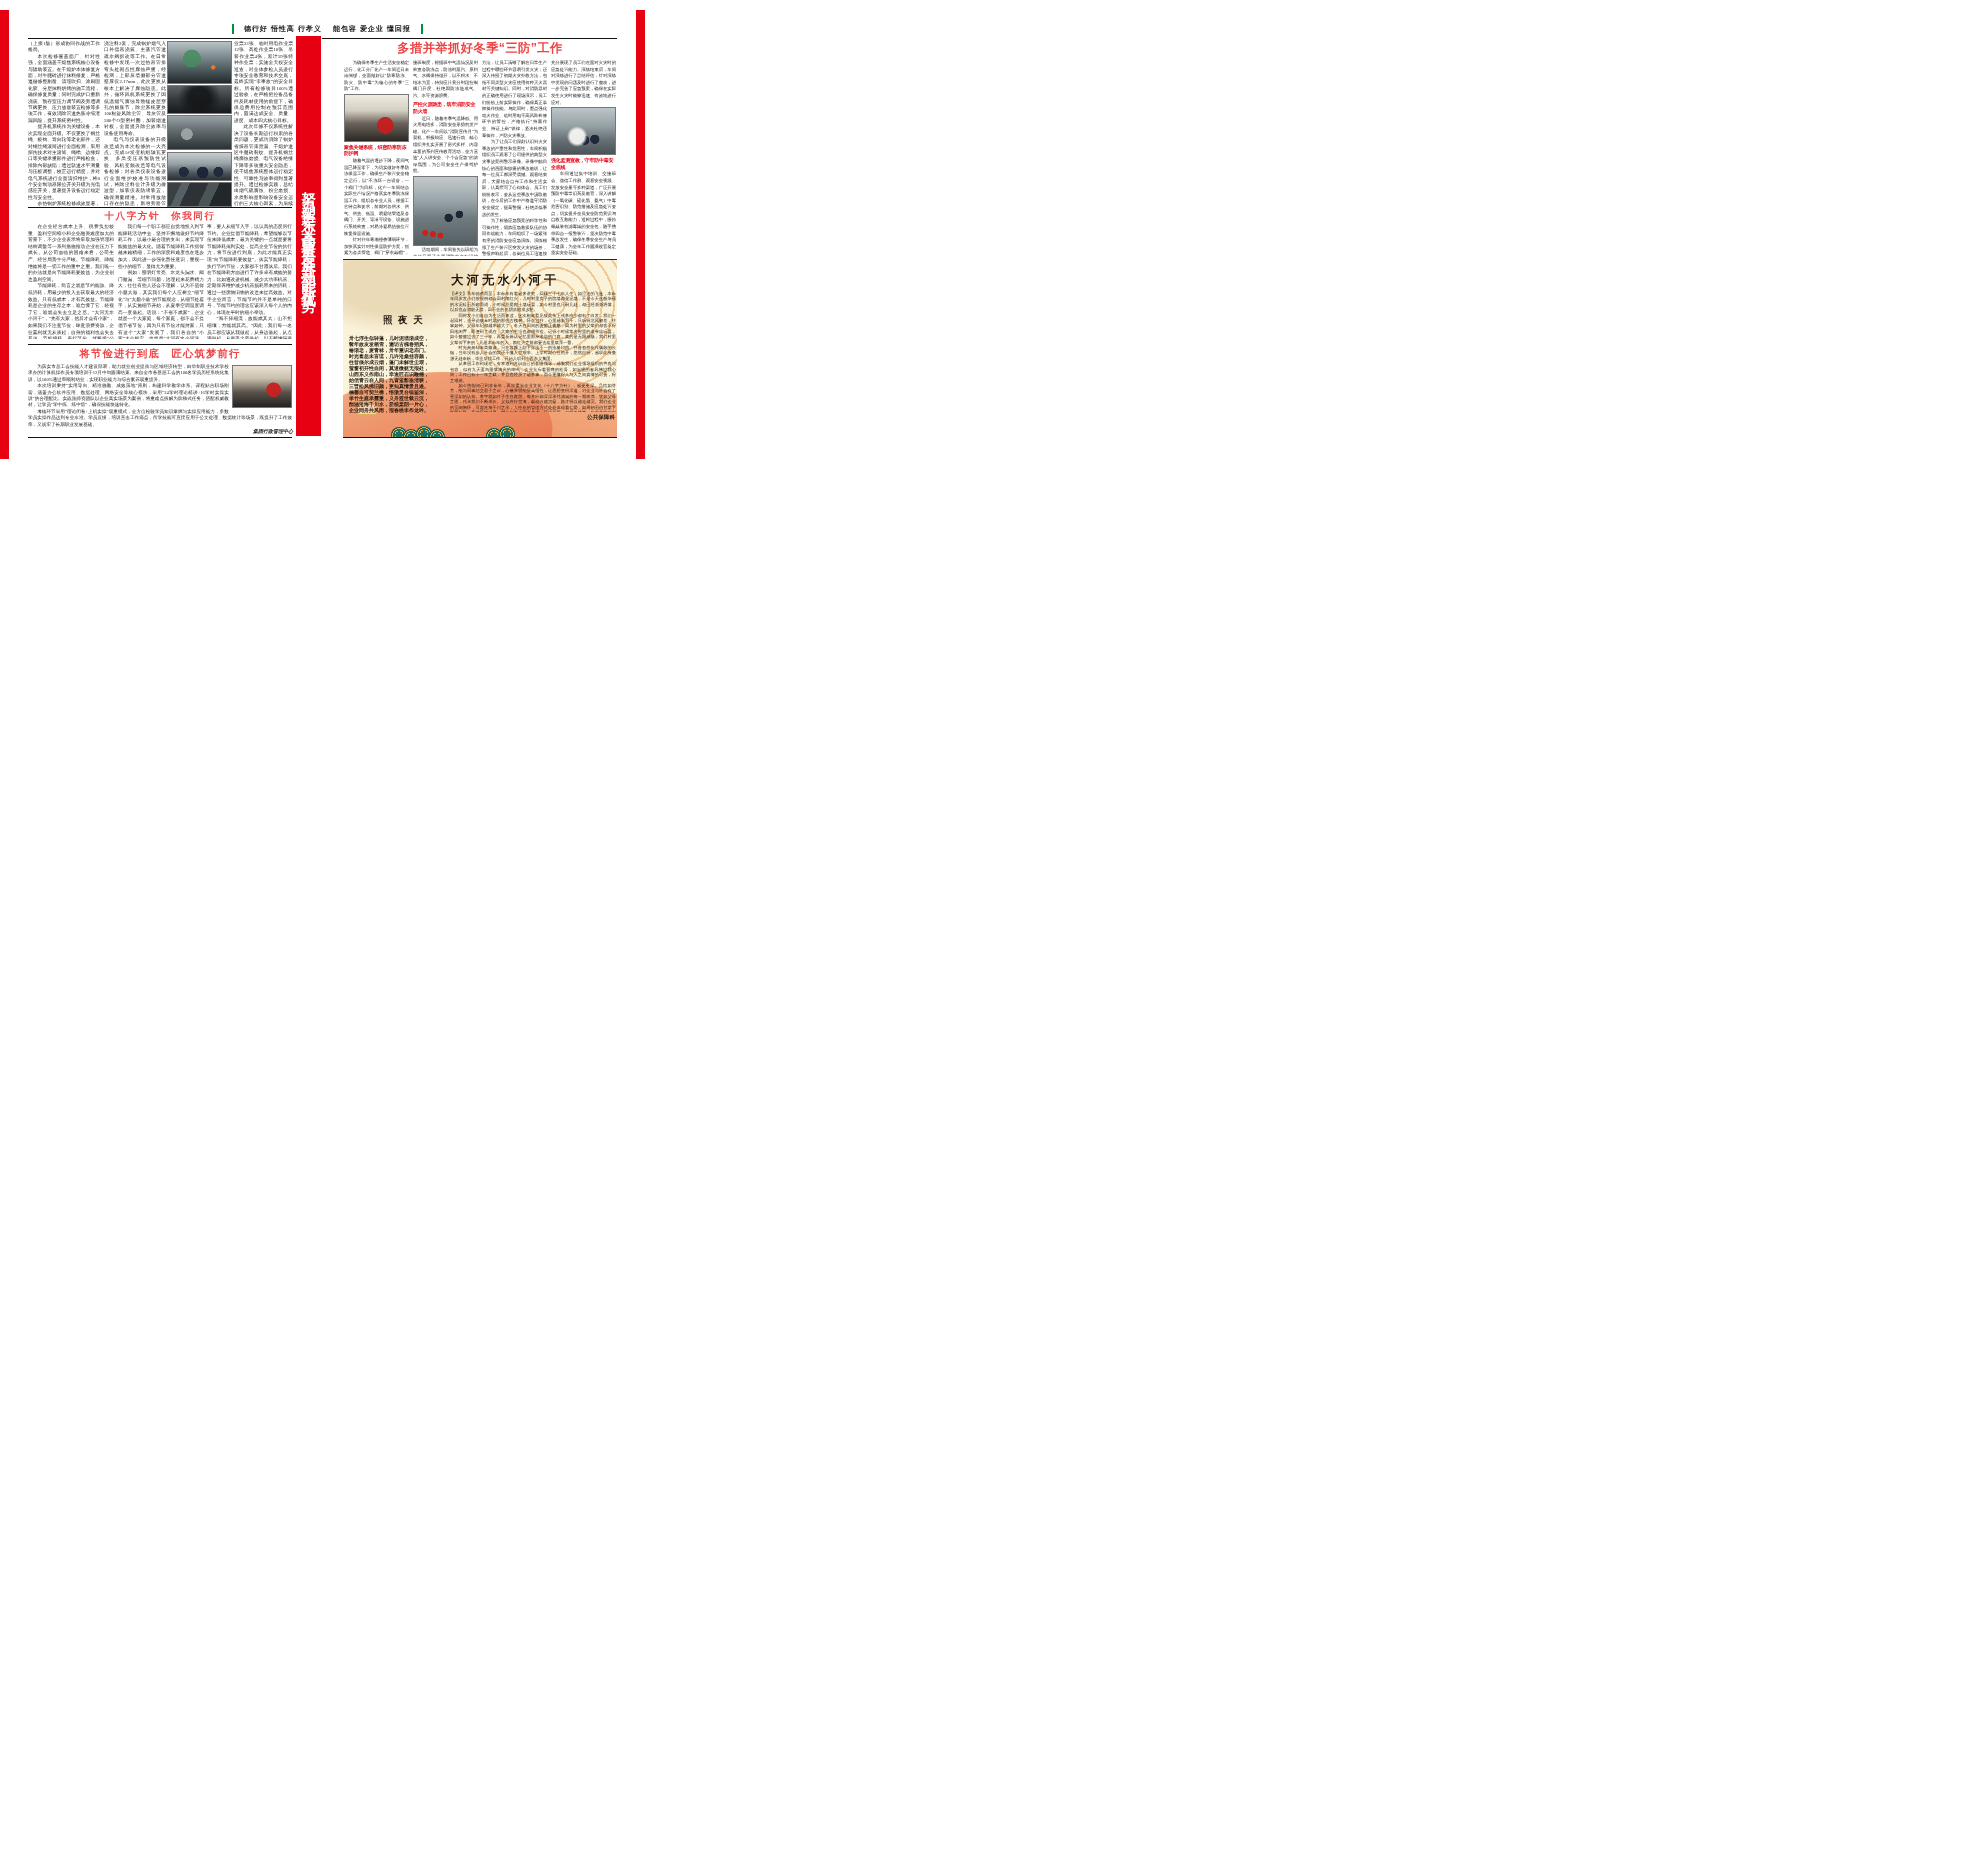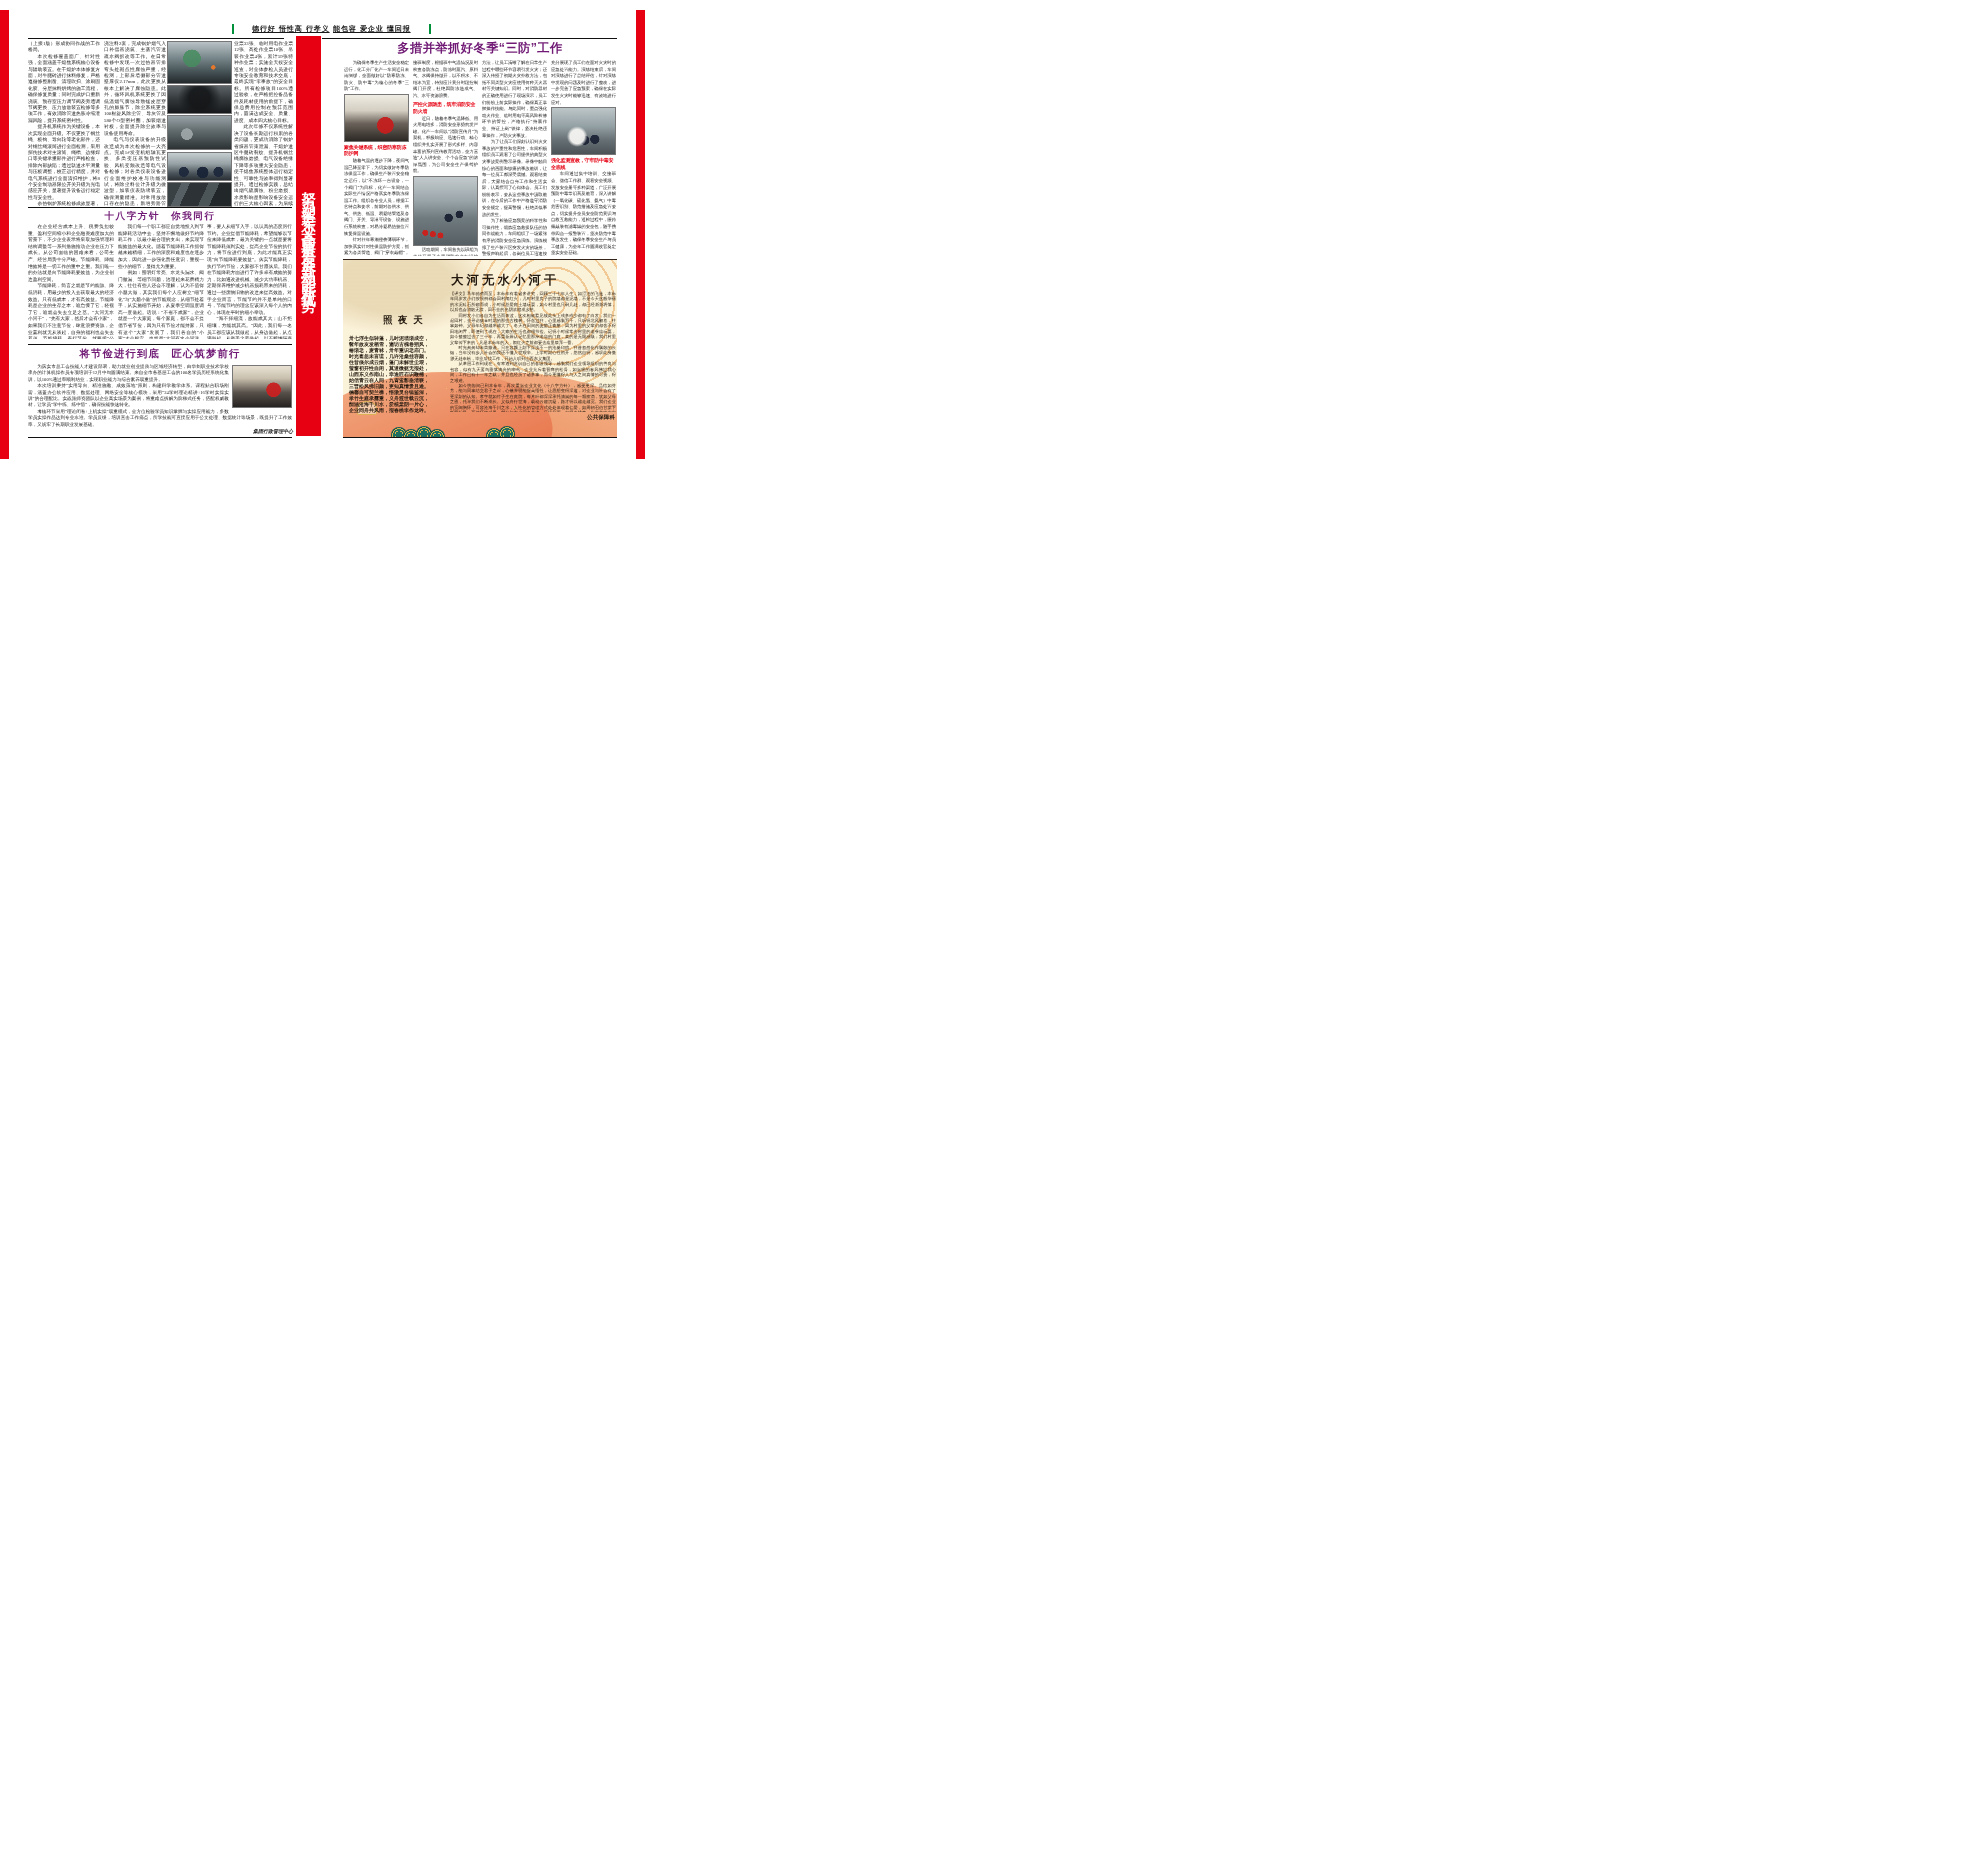--- a/index.html
+++ b/index.html
@@ -7,36 +7,36 @@
         font-family:"Liberation Serif","DejaVu Serif",serif;color:#1a1a1a;}
   
   .edge{position:absolute;top:10.3px;width:8.7px;height:449px;background:#e60012;}
   .edge-left{left:0;} .edge-right{right:0;}
   .banner{position:absolute;left:296px;top:36px;width:24.6px;height:400px;background:#e60012;
           display:flex;align-items:center;justify-content:center;}
   .banner-text{writing-mode:vertical-rl;text-orientation:upright;color:#fff;
           font-family:"DejaVu Serif","Liberation Serif",serif;font-weight:bold;
           font-size:14.7px;letter-spacing:6.7px;line-height:24.6px;}
   
-  .masthead{position:absolute;top:24px;display:flex;align-items:center;gap:18px;text-decoration:underline;}
+  .masthead{position:absolute;top:24px;display:flex;align-items:center;gap:10px;}
   .masthead .slogan{font-family:"DejaVu Serif",serif;font-weight:bold;font-size:7.1px;letter-spacing:0.8px;}
   .gbar{display:inline-block;width:2px;height:10.3px;background:#00913a;}
   .mh-left{left:232px;} .mh-right{left:333px;}
   .rule{position:absolute;height:1.2px;background:#111;}
   .rule-thin{position:absolute;height:0.8px;background:#111;}
   
   .col{position:absolute;overflow:hidden;text-align:justify;}
   .news-p{margin:0;text-indent:2em;}
   .news-p.cont{text-indent:0;}
   .top-col{font-size:4.8px;line-height:6.4px;}
   .en-col{font-size:4.7px;line-height:6.6px;}
   .r-col{font-size:4.4px;line-height:6.6px;letter-spacing:-0.1px;}
   .byline{font-weight:bold;font-style:italic;text-align:right;font-size:5px;margin-top:0.8px;}
   .headline2{position:absolute;margin:0;text-align:center;font-family:"Liberation Sans","DejaVu Sans",sans-serif;
-             font-weight:bold;color:#701a75;}
+             font-weight:bold;color:#ef4444;}
   .subhead-red{font-family:"Liberation Sans",sans-serif;font-weight:bold;color:#e60012;
                font-size:5px;margin:1.6px 0 1.2px 0;text-indent:0;text-align:left;letter-spacing:-0.2px;}
   
   .ph{position:relative;overflow:hidden;background:#8a9094;border:0.4px solid #777;box-sizing:border-box;}
   .ph-furnace{background:
      radial-gradient(circle at 72% 62%, rgba(235,120,40,.95) 0 2px, transparent 2.4px),
      radial-gradient(circle at 38% 40%, rgba(70,140,95,.85) 0 8.7px, transparent 9px),
      linear-gradient(180deg,#b9c2c6 0%,#7e8d91 35%,#49565a 70%,#23292c 100%);}
   .ph-dark{background:
      radial-gradient(circle at 50% 45%, rgba(20,22,24,.9) 0 30%, transparent 62%),

